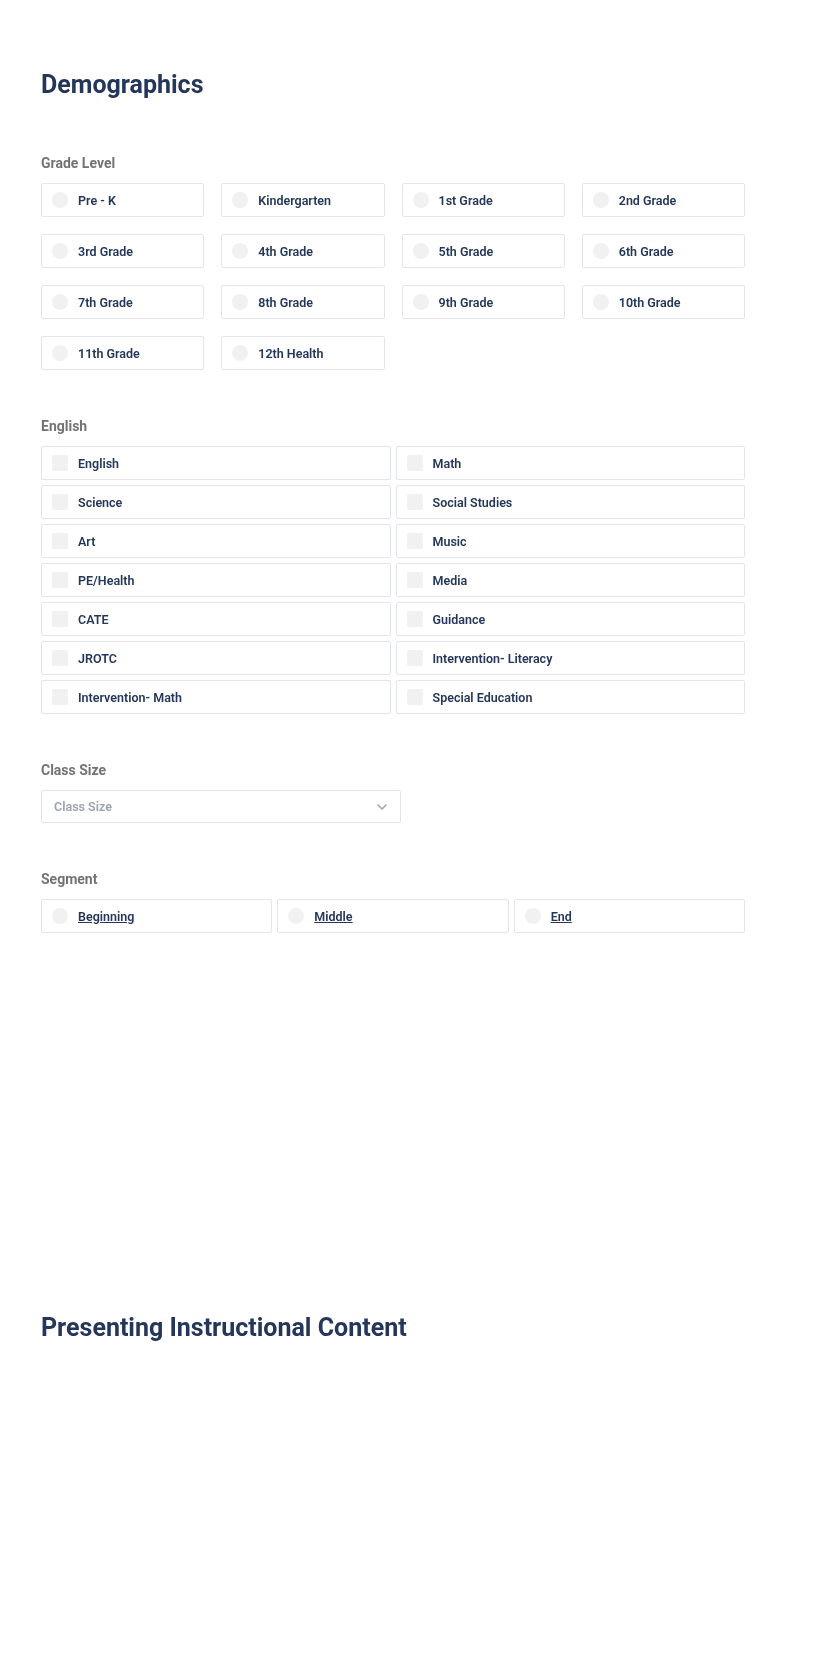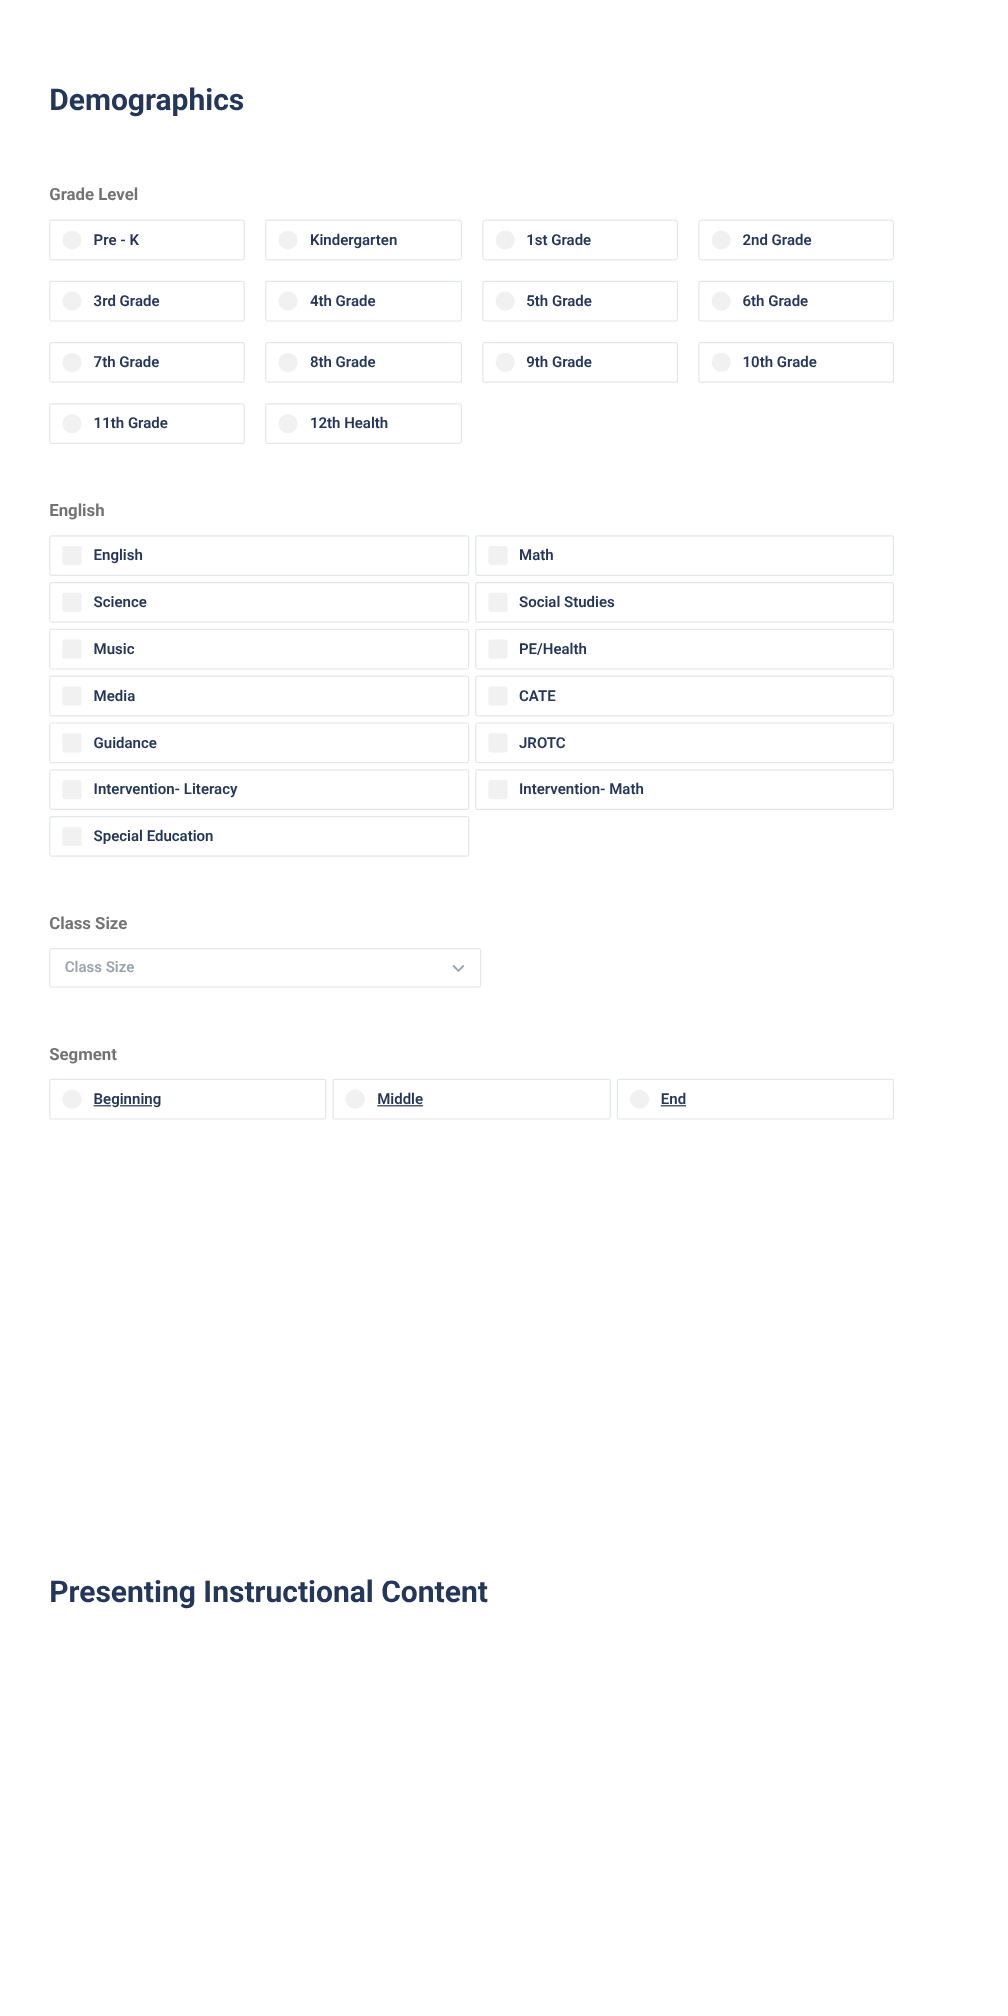--- a/index.html
+++ b/index.html
@@ -182,20 +182,24 @@
       <div class="option">
           <span class="checkbox"></span>
           <span class="option-label">Science</span>
         </div>
       <div class="option">
           <span class="checkbox"></span>
           <span class="option-label">Social Studies</span>
         </div>
       <div class="option">
           <span class="checkbox"></span>
+          <span class="option-label">Art</span>
+        </div>
+      <div class="option">
+          <span class="checkbox"></span>
           <span class="option-label">Music</span>
         </div>
       <div class="option">
           <span class="checkbox"></span>
           <span class="option-label">PE/Health</span>
         </div>
       <div class="option">
           <span class="checkbox"></span>
           <span class="option-label">Media</span>
         </div>

